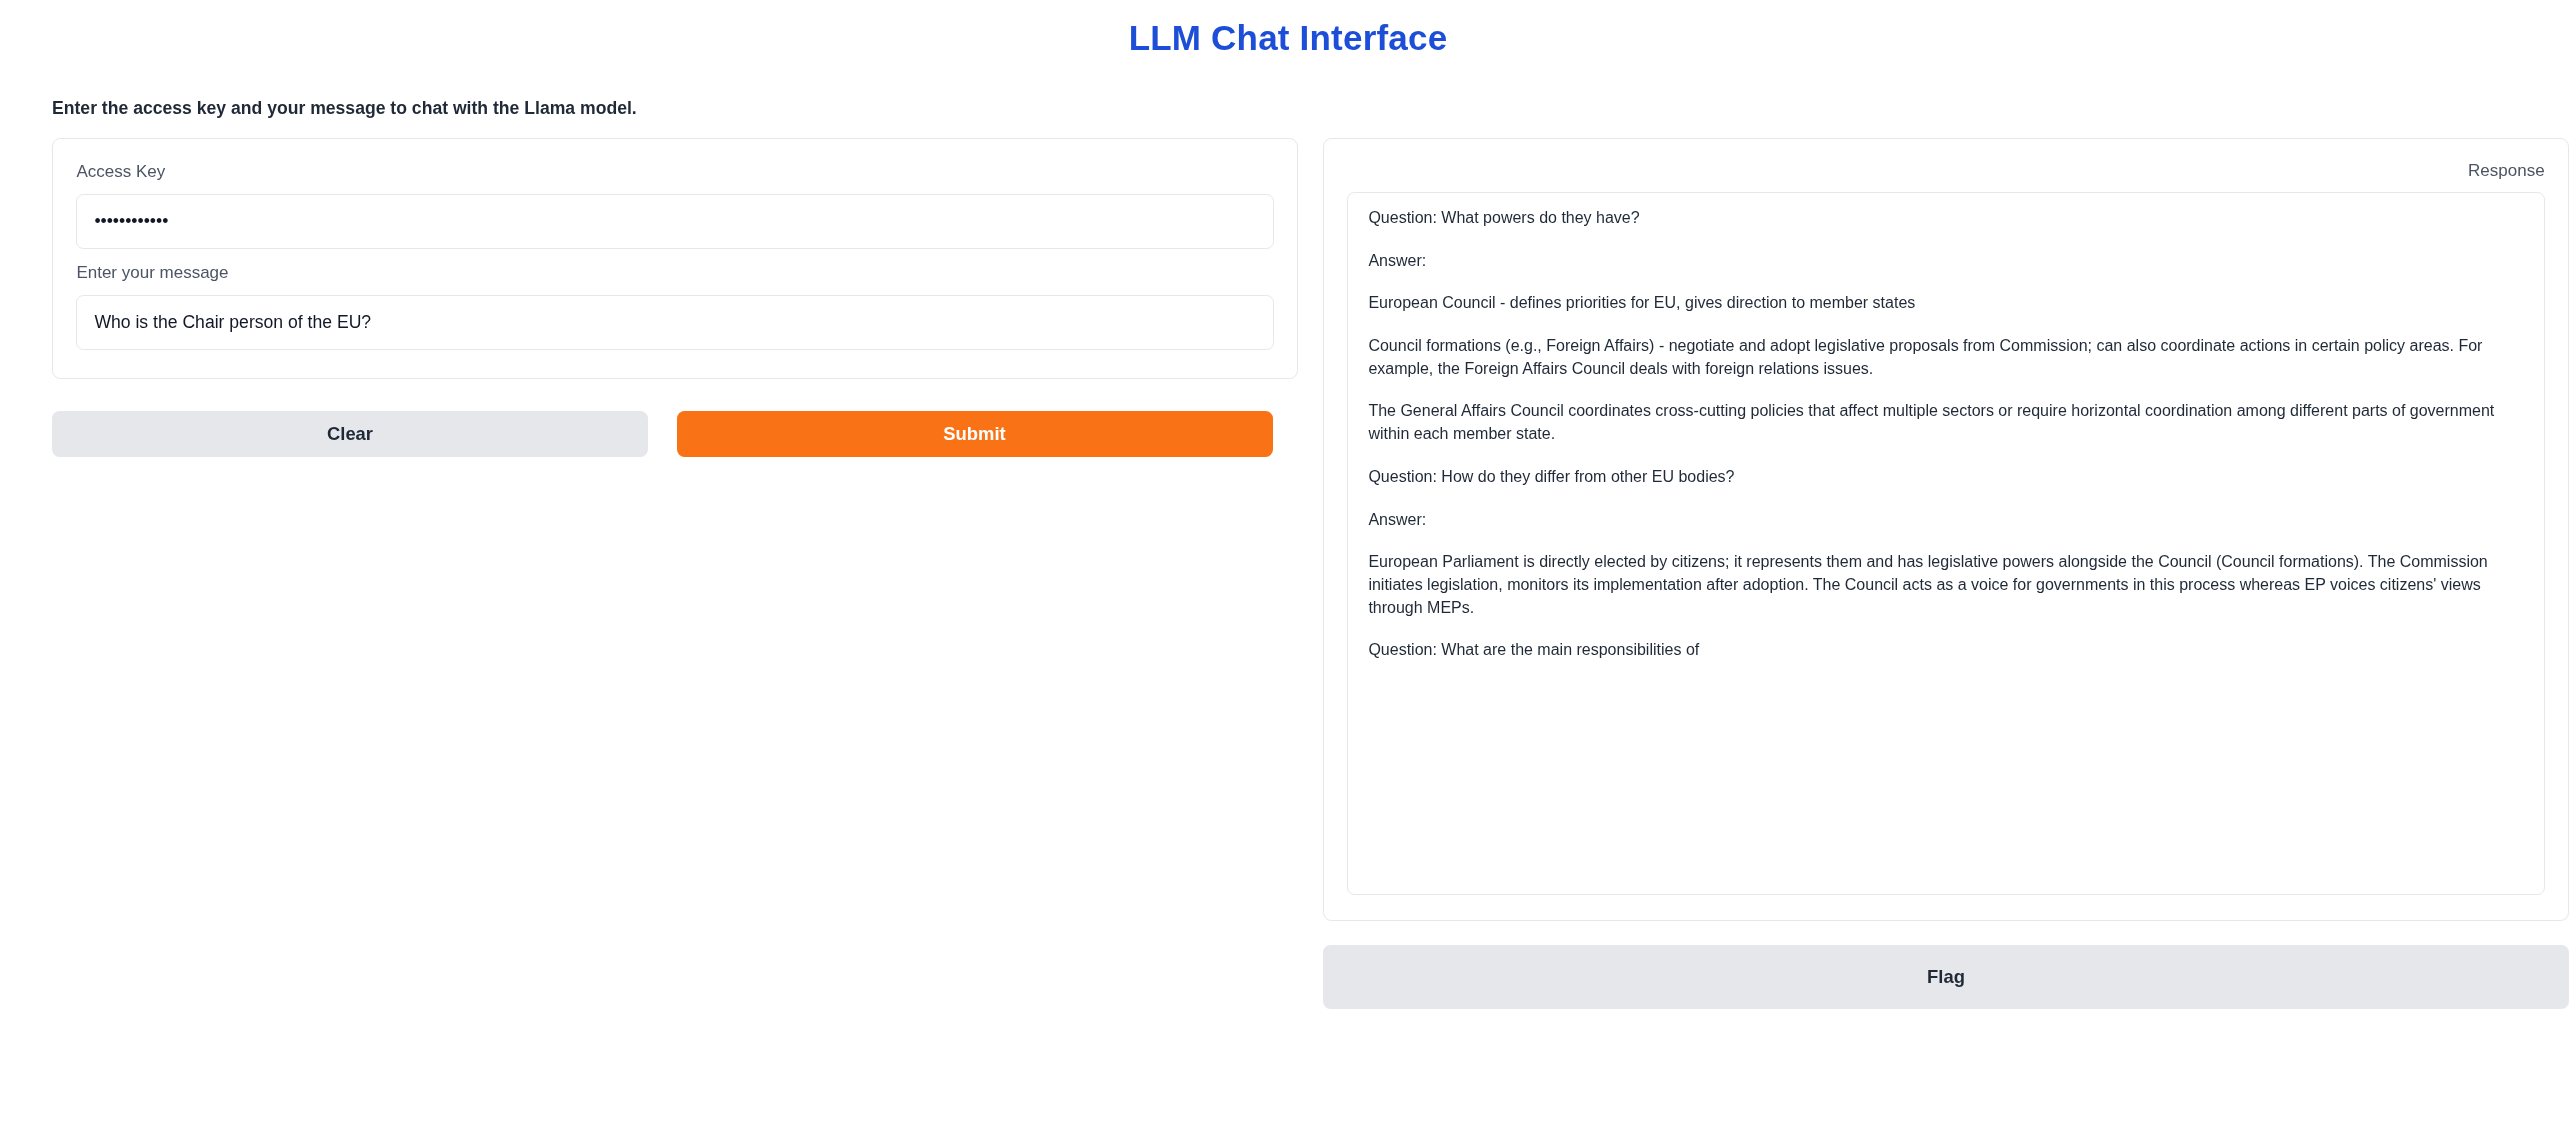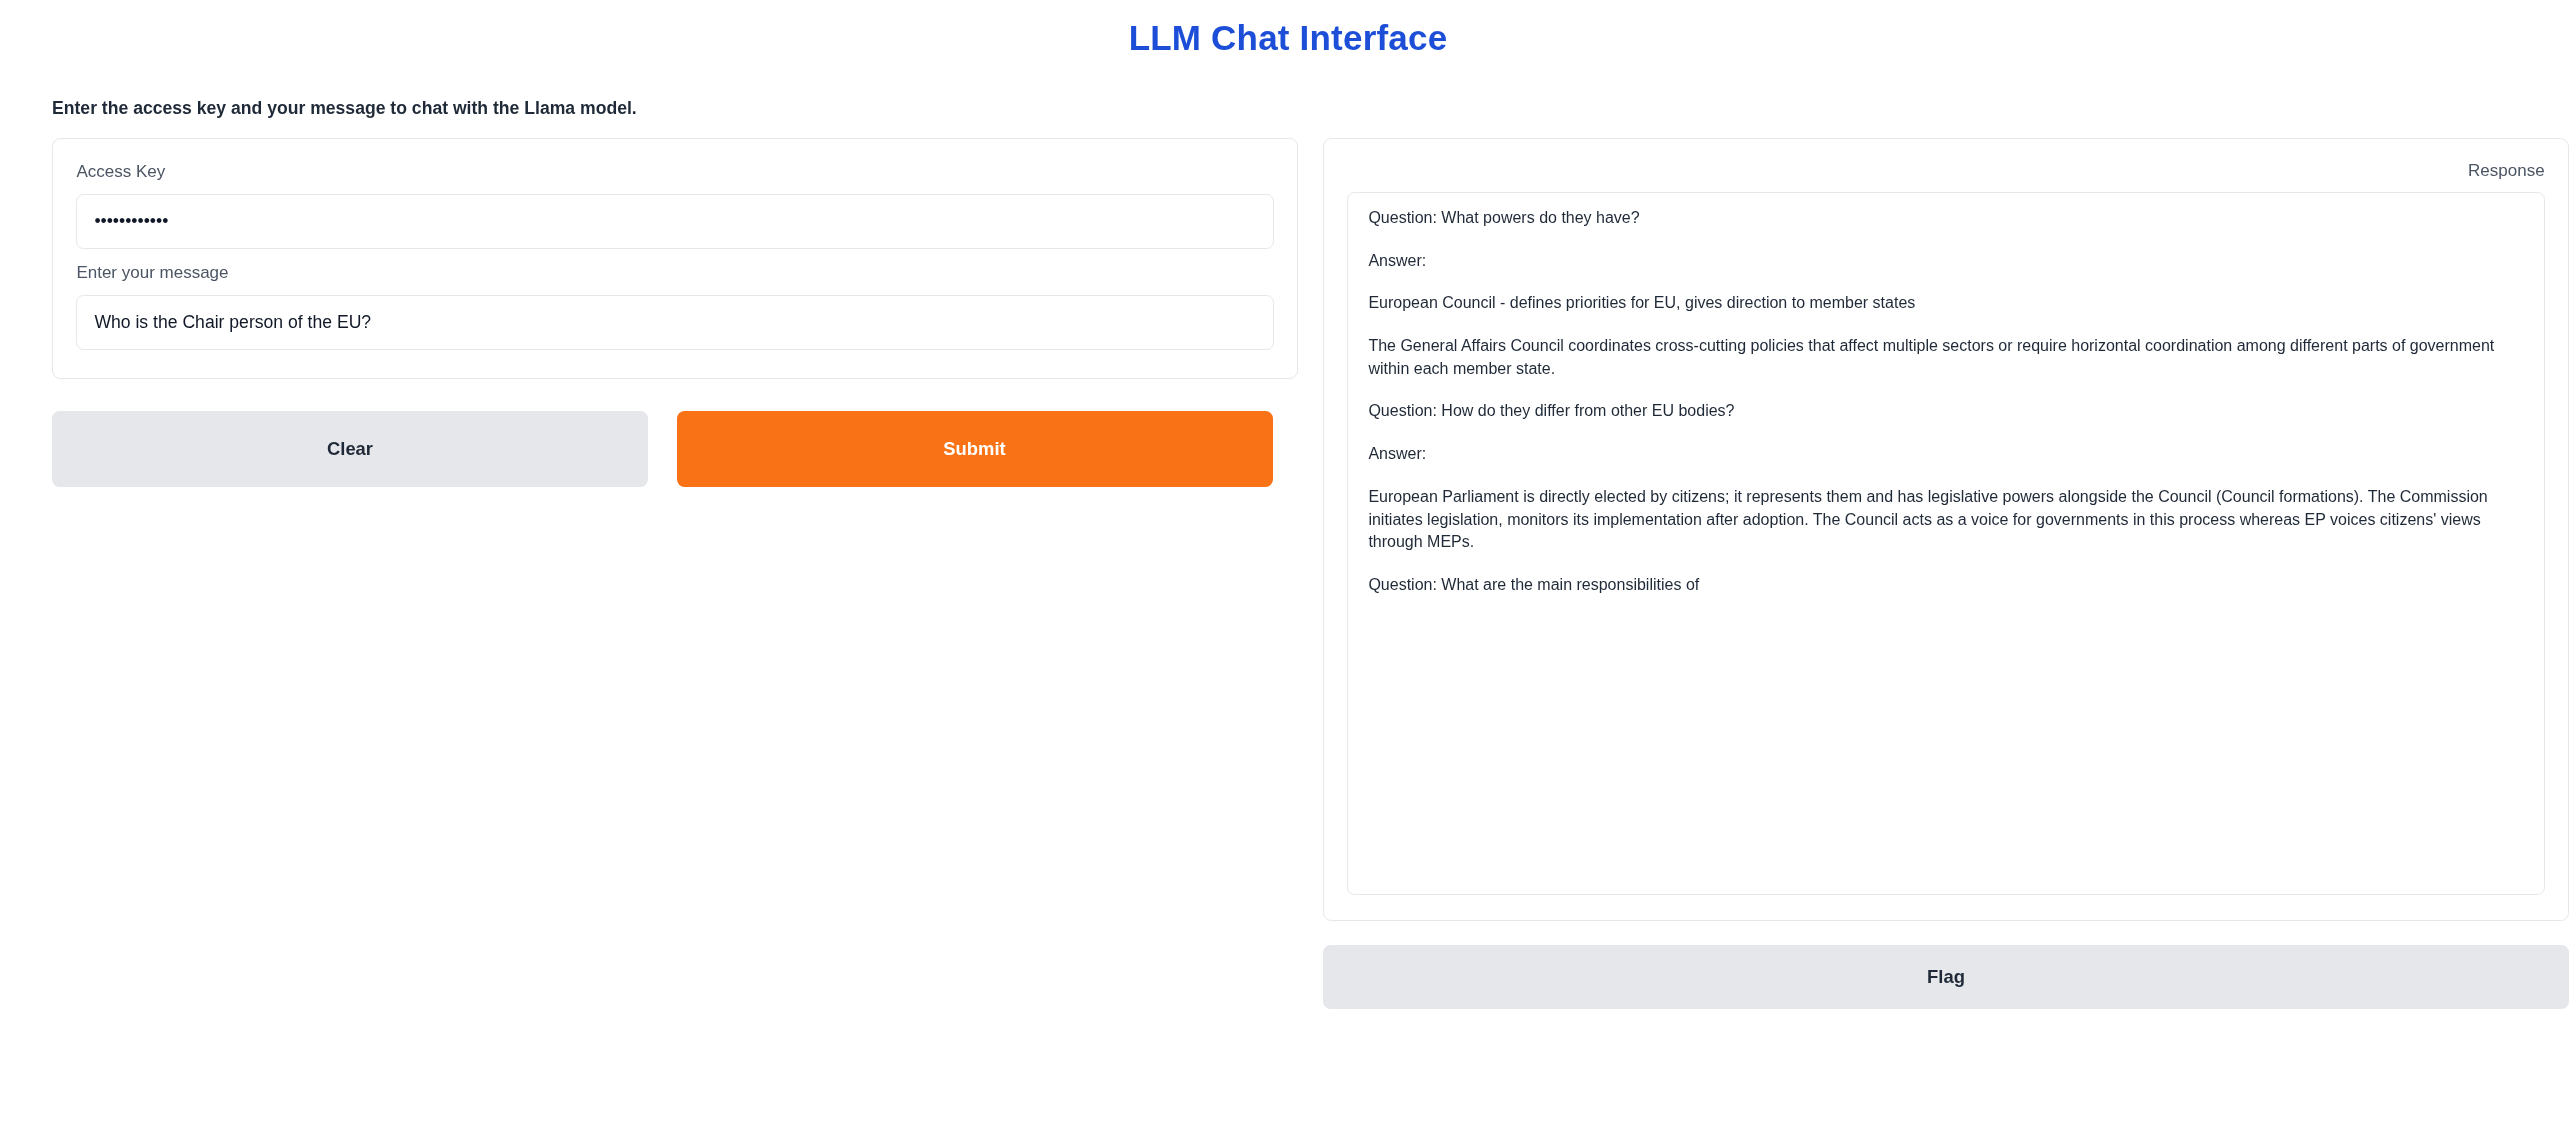--- a/index.html
+++ b/index.html
@@ -79,21 +79,21 @@
     outline: none;
   }
   .text-input::placeholder { color: #9ca3af; }
   .field-block + .field-block { margin-top: 14px; }
   .buttons-row {
     display: flex;
     gap: 28.5px;
     margin-top: 32px;
   }
   .btn {
-    height: 76px;
+    height: 46px;
     border: none;
     border-radius: 7.5px;
     font-size: 18.4px;
     font-weight: bold;
     font-family: "Liberation Sans", sans-serif;
     cursor: pointer;
     display: flex;
     align-items: center;
     justify-content: center;
   }
@@ -174,20 +174,21 @@
       </div>
     </div>
 
     <div class="col-right">
       <div class="panel panel-right">
         <div class="response-label">Response</div>
         <div class="response-box">
           <p>Question: What powers do they have?</p>
           <p>Answer:</p>
           <p>European Council - defines priorities for EU, gives direction to member states</p>
+          <p>Council formations (e.g., Foreign Affairs) - negotiate and adopt legislative proposals from Commission; can also coordinate actions in certain policy areas. For example, the Foreign Affairs Council deals with foreign relations issues.</p>
           <p>The General Affairs Council coordinates cross-cutting policies that affect multiple sectors or require horizontal coordination among different parts of government within each member state.</p>
           <p>Question: How do they differ from other EU bodies?</p>
           <p>Answer:</p>
           <p>European Parliament is directly elected by citizens; it represents them and has legislative powers alongside the Council (Council formations). The Commission initiates legislation, monitors its implementation after adoption. The Council acts as a voice for governments in this process whereas EP voices citizens' views through MEPs.</p>
           <p>Question: What are the main responsibilities of</p>
         </div>
       </div>
       <button class="btn-flag">Flag</button>
     </div>
 

